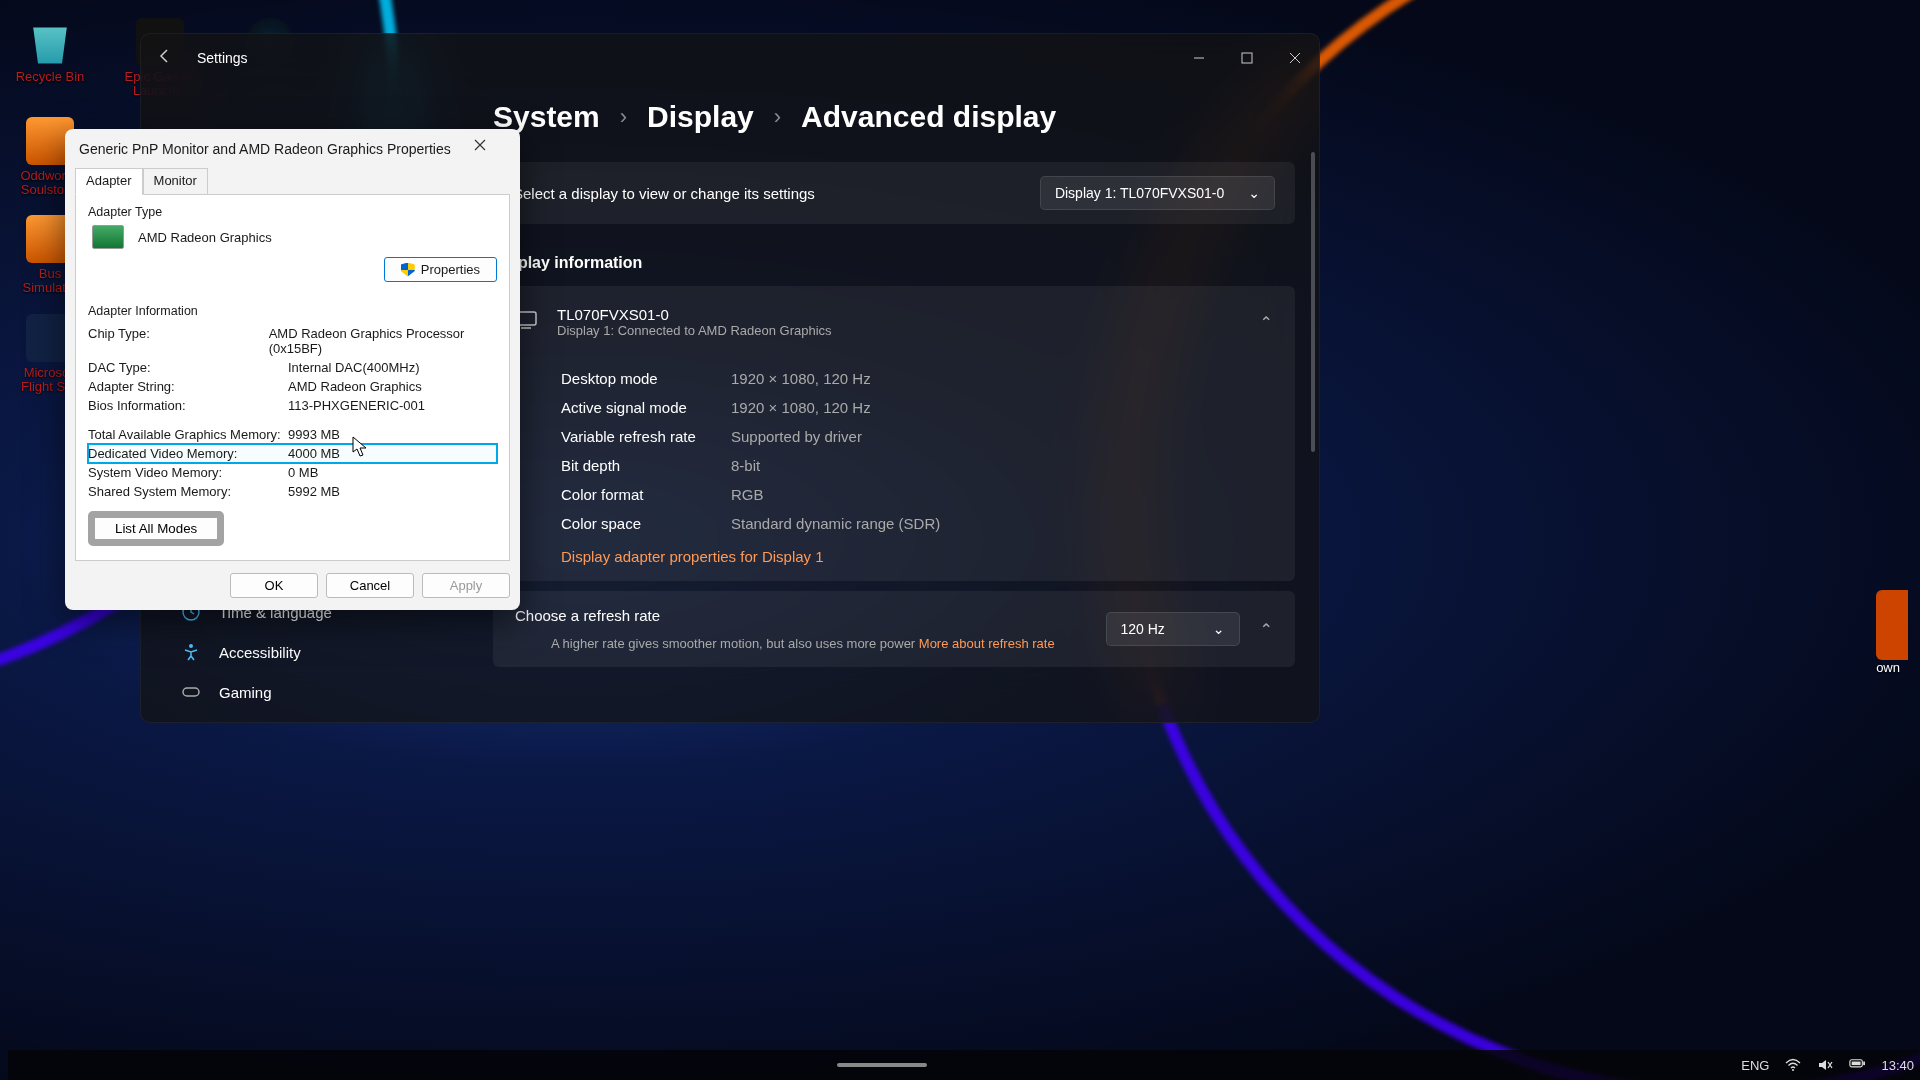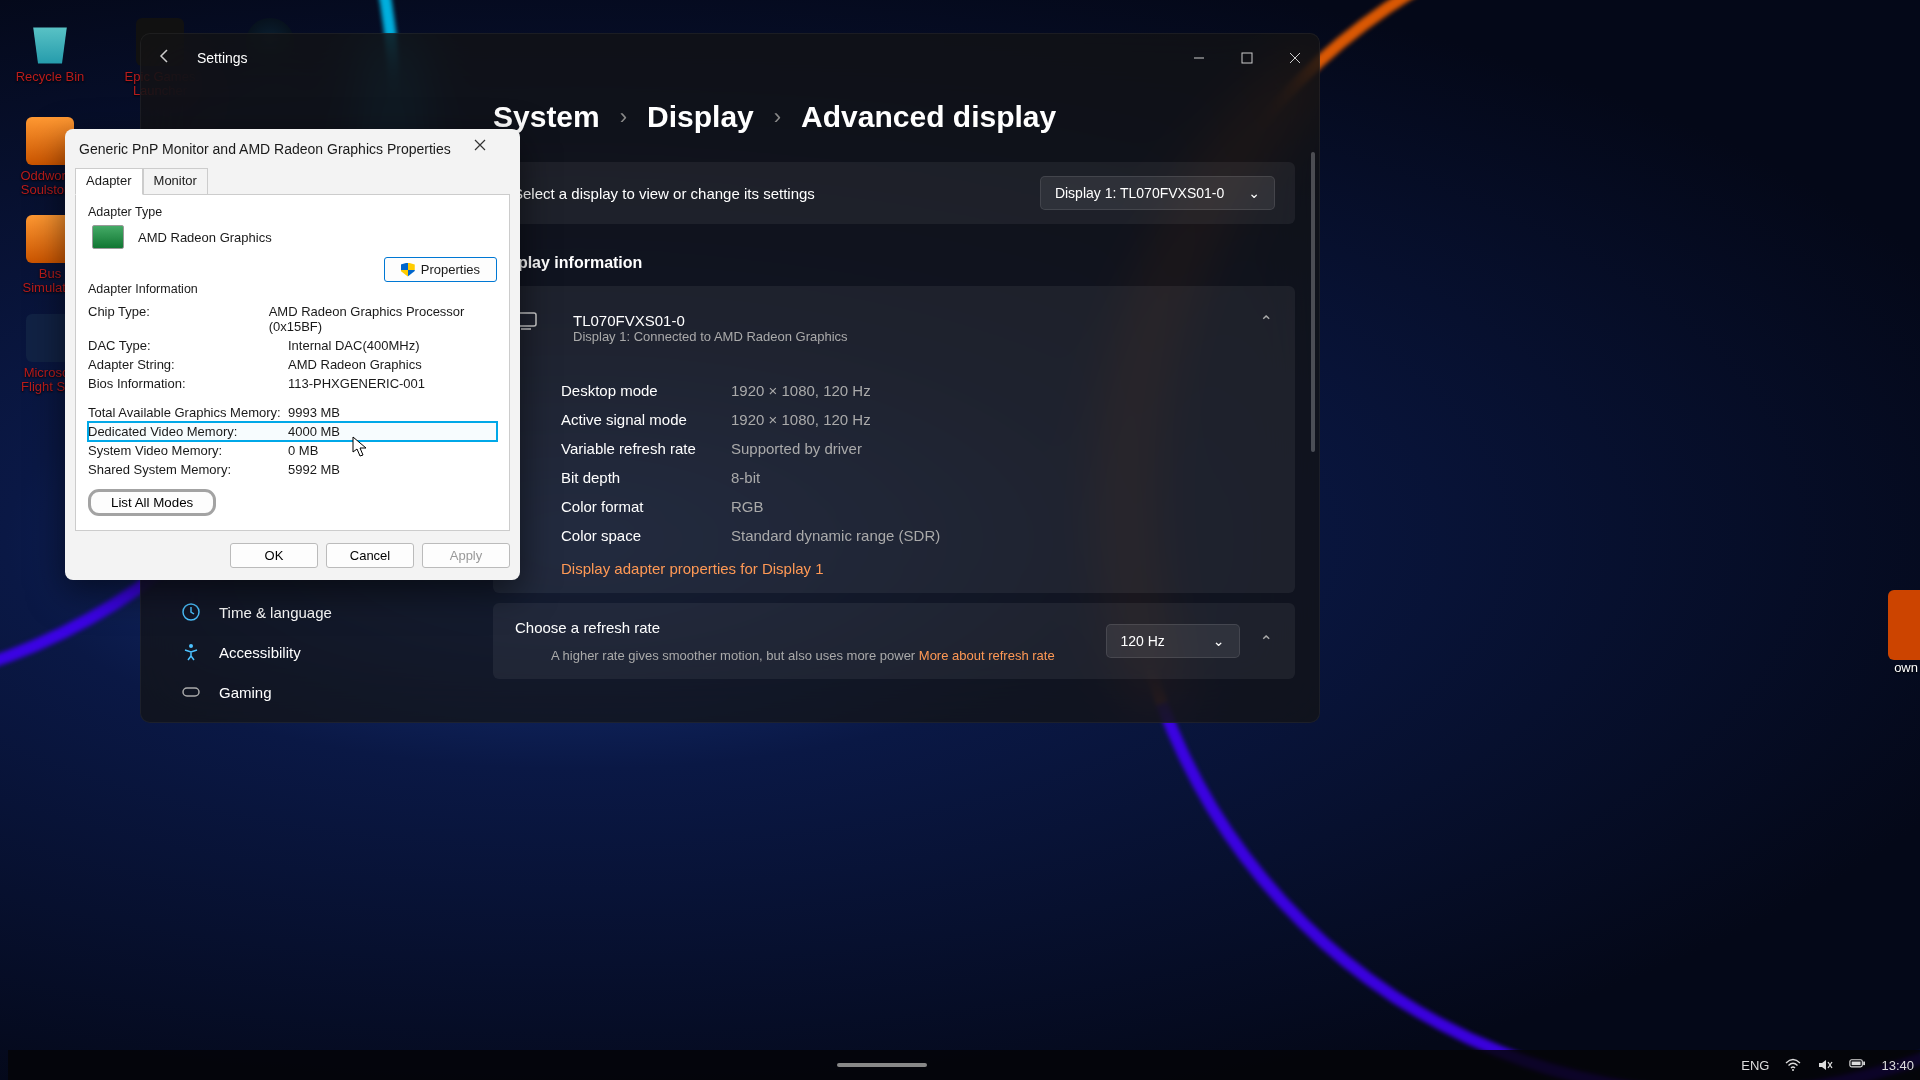--- a/index.html
+++ b/index.html
@@ -18,21 +18,21 @@
 .di-bin { background: linear-gradient(#6cc, #29a); clip-path: polygon(15% 20%, 85% 20%, 75% 95%, 25% 95%); }
 .di-epic { background: #111; }
 .di-steam { background: radial-gradient(circle, #0b2133, #050b14); border-radius: 50%; }
 .di-orange { background: linear-gradient(#ff9933, #cc5500); }
 .di-fs { background: #112244; }
 .di-txt { color: #b91c1c; font-size: 13px; text-align: center; line-height: 1.1; text-shadow: 0 1px 2px #000; }
 
 
 .right-icons { position: absolute; right: 0; top: 590px; }
 .right-partial { width: 32px; height: 70px; background: #cc4400; border-radius: 6px 0 0 6px; }
-.right-txt { color: #fff; font-size: 13px; text-shadow: 0 1px 2px #000; text-align: right; padding-right: 2px; }
+.right-txt { color: #fff; font-size: 13px; text-shadow: 0 1px 2px #000; text-align: right; padding-right: 20px; }
 
 
 .settings-window { position: absolute; left: 140px; top: 33px; width: 1180px; height: 690px; background: rgba(20,20,20,0.72); backdrop-filter: blur(30px); border-radius: 10px; color: #fff; overflow: hidden; border: 1px solid rgba(255,255,255,0.05); }
 .settings-titlebar { height: 48px; display: flex; align-items: center; justify-content: space-between; padding-left: 16px; }
 .tb-left { display: flex; align-items: center; gap: 20px; }
 .tb-back { width: 20px; cursor: pointer; }
 .tb-title { font-size: 14px; }
 .tb-controls { display: flex; }
 .tb-btn { width: 48px; height: 48px; display: flex; align-items: center; justify-content: center; color: #ccc; cursor: pointer; }
 
@@ -49,21 +49,21 @@
 .breadcrumb { display: flex; align-items: center; gap: 20px; font-size: 30px; font-weight: 600; margin-bottom: 28px; }
 .bc-sep { color: #888; font-size: 22px; font-weight: 400; }
 .bc-part.inactive { color: #fff; }
 
 .display-select-row { display: flex; align-items: center; justify-content: space-between; background: rgba(255,255,255,0.06); border-radius: 6px; padding: 14px 20px; margin-bottom: 30px; }
 .display-select-label { font-size: 15px; }
 .display-select-drop { background: rgba(255,255,255,0.08); border: 1px solid rgba(255,255,255,0.1); border-radius: 5px; padding: 8px 14px; font-size: 14px; display: flex; align-items: center; gap: 24px; cursor: pointer; }
 
 .section-title { font-size: 16px; font-weight: 600; margin-bottom: 14px; }
 .info-card { background: rgba(255,255,255,0.06); border-radius: 6px; margin-bottom: 10px; }
-.info-header { display: flex; gap: 36px; padding: 26px 22px; cursor: pointer; }
+.info-header { display: flex; align-items: center; gap: 20px; padding: 20px 22px; cursor: pointer; }
 .info-header-icon { width: 22px; }
 .info-header-text { flex: 1; }
 .info-header-title { font-size: 15px; }
 .info-header-sub { font-size: 13px; color: #aaa; }
 .info-chevron { color: #aaa; }
 
 .info-body { padding: 6px 68px 16px 68px; }
 .info-row { display: flex; padding: 6px 0; font-size: 15px; }
 .info-row .k { width: 170px; }
 .info-row .v { color: #aaa; }
@@ -83,28 +83,28 @@
 .props-titlebar { display: flex; justify-content: space-between; align-items: center; padding: 10px 30px 8px 14px; }
 .props-title { font-size: 14px; }
 .props-close { width: 20px; height: 20px; cursor: pointer; color: #333; text-align: center; }
 .props-tabs { display: flex; padding: 0 10px; }
 .props-tab { padding: 4px 10px 6px 10px; background: #fff; border: 1px solid #ccc; border-bottom: 1px solid #fff; position: relative; top: 1px; cursor: pointer; }
 .props-tab.inactive { background: #f3f3f3; border-bottom: 1px solid #ccc; }
 .props-content { background: #fff; margin: 0 10px; border: 1px solid #ccc; padding: 10px 12px 14px 12px; }
 .group-label { font-size: 12.5px; margin-bottom: 6px; }
 .adapter-type-row { display: flex; align-items: center; gap: 14px; margin: 0 0 8px 4px; }
 .gpu-icon { width: 32px; height: 24px; background: linear-gradient(#4a6, #173); border: 1px solid #999; border-radius: 2px; }
-.props-btn-row { display: flex; justify-content: flex-end; margin-bottom: 0; }
+.props-btn-row { display: flex; justify-content: flex-end; margin-bottom: 22px; }
 .props-btn { background: #fdfdfd; border: 1px solid #0078d4; padding: 4px 16px; cursor: pointer; display: flex; align-items: center; gap: 6px; border-radius: 3px; }
 .shield-icon { display: inline-block; width: 14px; height: 14px; background: conic-gradient(#ffcc00 0 25%, #0066cc 25% 50%, #ffcc00 50% 75%, #0066cc 75% 100%); clip-path: polygon(50% 0, 100% 15%, 100% 60%, 50% 100%, 0 60%, 0 15%); }
 .info-table { margin: 6px 0 10px 0; }
 .it-row { display: flex; padding: 2px 0; }
 .it-row .k { width: 200px; }
 .it-row.highlight { outline: 2px solid #00a8e8; outline-offset: -1px; background: rgba(0,168,232,0.03); }
-.mini-btn { background: #fdfdfd; border: 3px solid #a3a3a3; padding: 3px 20px; cursor: pointer; border-radius: 11px; }
+.mini-btn { background: #fdfdfd; border: 7px solid #a3a3a3; padding: 3px 20px; cursor: pointer; border-radius: 5px; }
 .props-footer { display: flex; justify-content: flex-end; gap: 8px; padding: 12px 10px; }
 .props-footer button { width: 88px; padding: 4px 0; border: 1px solid #bbb; background: #fdfdfd; border-radius: 3px; cursor: pointer; font-size: 13px; }
 .props-footer button:disabled { color: #999; cursor: default; }
 
 
 .cursor { position: absolute; left: 352px; top: 436px; width: 16px; height: 22px; pointer-events: none; }
 
 
 .taskbar { position: absolute; bottom: 0; left: 8px; width: 100%; height: 30px; background: rgba(5,5,8,0.85); display: flex; align-items: center; justify-content: space-between; color: #ddd; font-size: 13px; padding: 0 14px; }
 .taskbar-center { width: 90px; height: 4px; background: #888; border-radius: 2px; }

